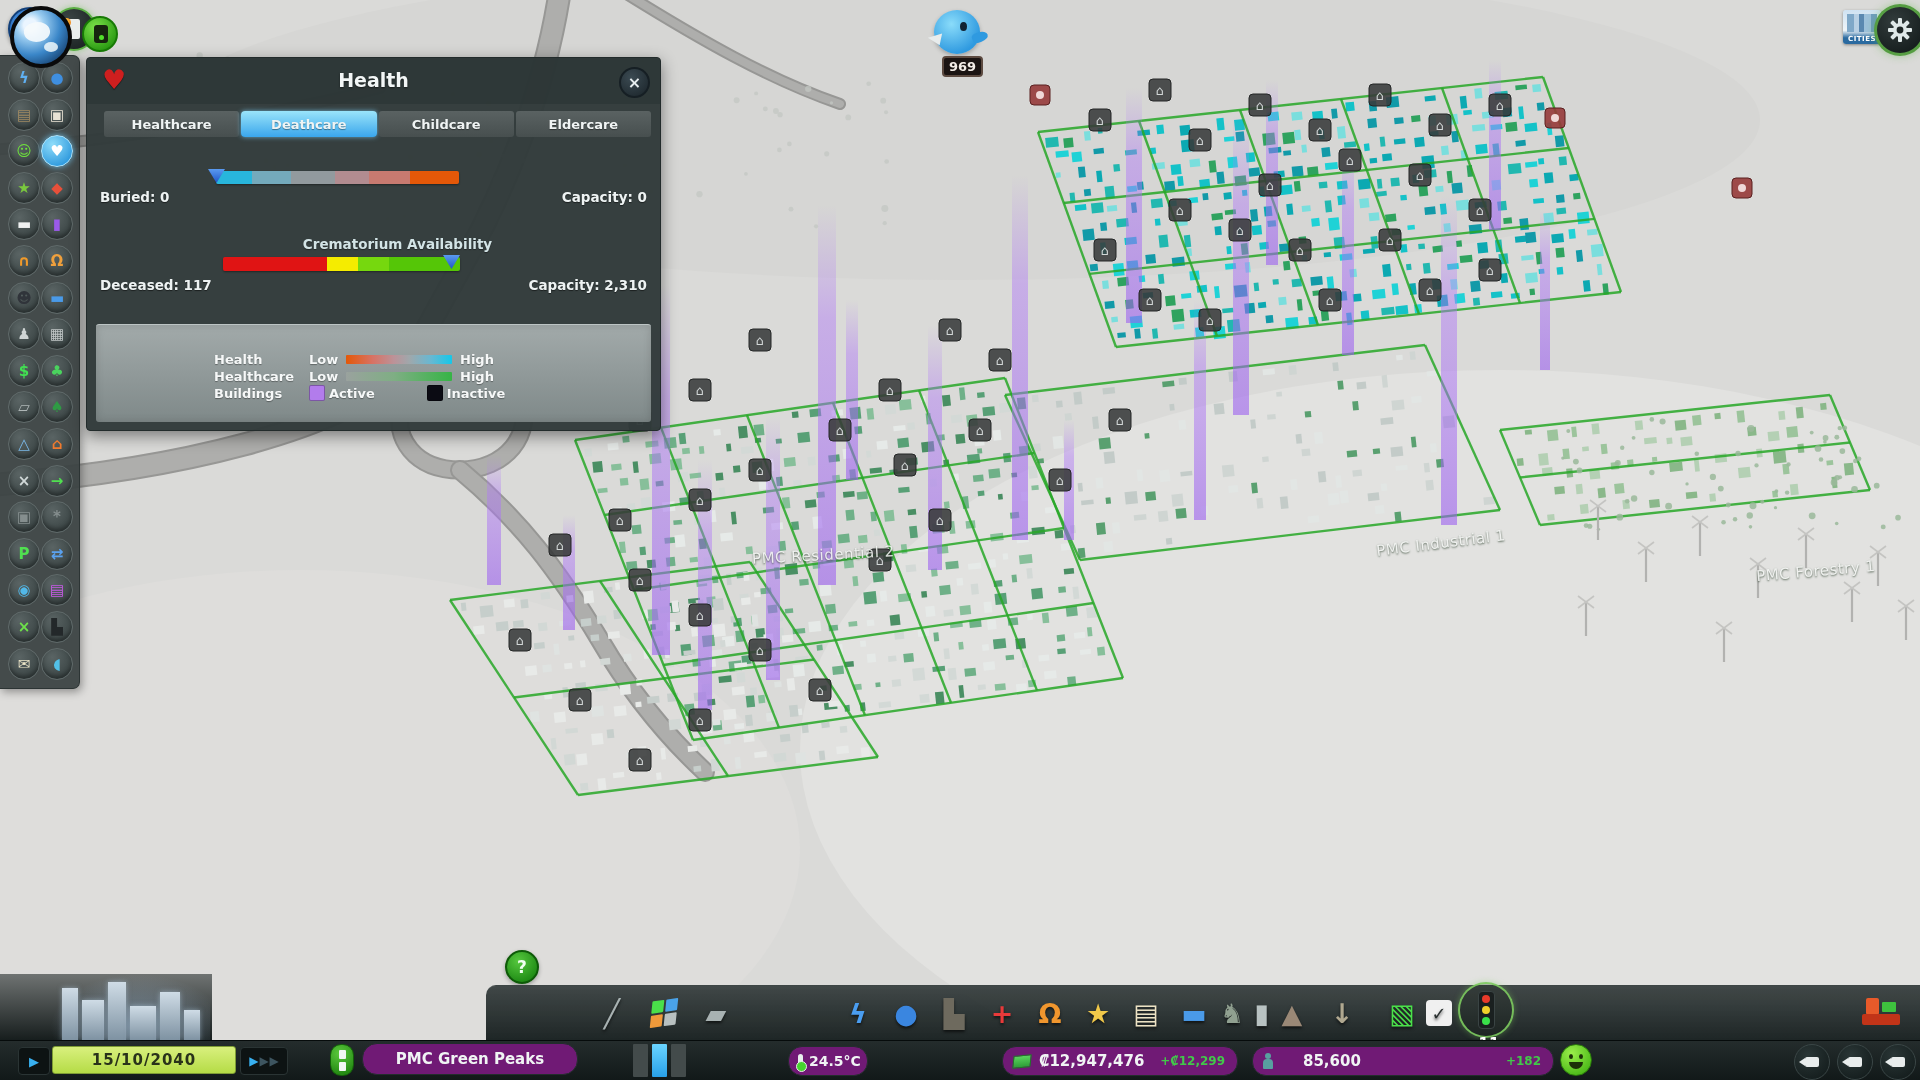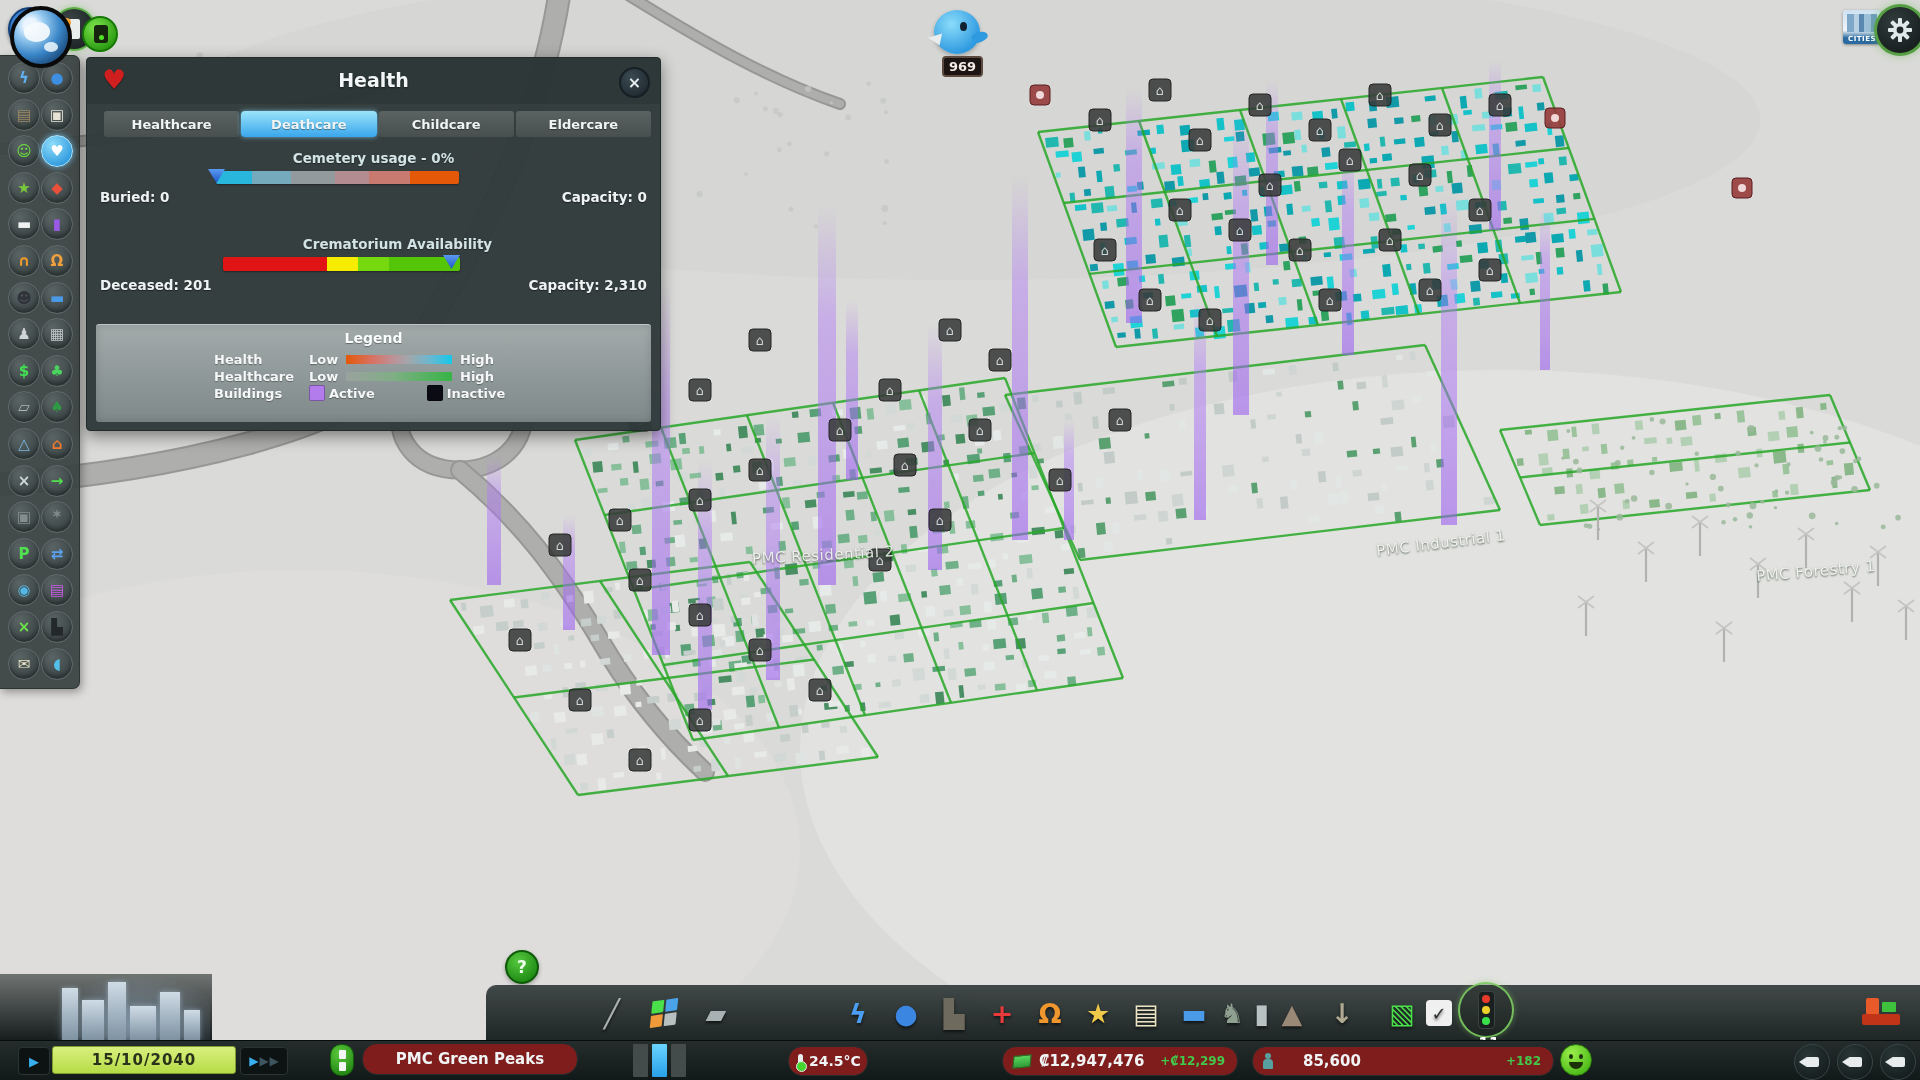--- a/index.html
+++ b/index.html
@@ -141,21 +141,21 @@
     border:4px solid #0a0a0a;box-sizing:border-box;
     background:radial-gradient(circle at 30% 28%,#eaf5ff 0 12%,#9accf0 26%,#3a86c8 55%,#16406e 85%);}
   #globe .land{position:absolute;left:10px;top:12px;width:26px;height:20px;border-radius:46% 60% 50% 60%;
     background:rgba(245,250,252,.92);transform:rotate(-12deg);}
   #globe .land2{position:absolute;left:30px;top:32px;width:14px;height:10px;border-radius:50%;
     background:rgba(240,248,250,.85);}
   #milestone{position:absolute;left:82px;top:16px;width:36px;height:36px;border-radius:50%;
     background:radial-gradient(circle at 36% 30%,#7ce24a,#2a9a12 78%);border:2px solid #187a06;box-sizing:border-box;}
   #milestone .box{position:absolute;left:10px;top:7px;width:14px;height:18px;background:#17250f;border-radius:3px;}
   #milestone .dot{position:absolute;left:15px;top:17px;width:5px;height:5px;border-radius:50%;background:#52e02a;}
-  .pill{position:absolute;background:#7f1d1d;border:1px solid #232d2d;border-radius:14px;
+  .pill{position:absolute;background:#701a75;border:1px solid #232d2d;border-radius:14px;
     display:flex;align-items:center;color:#f0f4f4;font-weight:bold;}
   #play-btn{left:18px;top:1047px;width:30px;height:26px;background:#0d1313;border:1px solid #2a3434;
     border-radius:4px;display:flex;align-items:center;justify-content:center;color:#38b0f0;font-size:13px;cursor:pointer;}
   #date-field{left:52px;top:1046px;width:184px;height:28px;border-radius:3px;
     background:linear-gradient(#d9f07e,#b5dc46);border:1px solid #7e9c34;box-sizing:border-box;
     display:flex;align-items:center;justify-content:center;color:#29321a;font-size:15px;font-weight:bold;letter-spacing:1px;}
   #ff-btns{left:240px;top:1047px;width:46px;height:26px;background:#0d1313;border:1px solid #2a3434;
     border-radius:4px;display:flex;align-items:center;justify-content:center;gap:1px;font-size:12px;cursor:pointer;}
   #budget-ic{left:330px;top:1044px;width:24px;height:32px;border-radius:11px;cursor:pointer;
     background:radial-gradient(circle at 38% 28%,#5ac83c,#258a14 80%);border:1px solid #14600a;box-sizing:border-box;}
@@ -1598,32 +1598,30 @@
       <div class="ph-close">
         <span>×</span>
       </div>
     </div>
     <div class="ph-tabs">
       <div class="ph-tab">Healthcare</div>
       <div class="ph-tab active">Deathcare</div>
       <div class="ph-tab">Childcare</div>
       <div class="ph-tab">Eldercare</div>
     </div>
-    <div class="ph-sec-title t1">Cemetery usage - 0%</div>
     <div class="bar cemetery-bar"></div>
     <div class="slider s1"></div>
     <div class="stat l y1">Buried: 0</div>
     <div class="stat r y1">Capacity: 0</div>
     <div class="ph-sec-title t2">Crematorium Availability</div>
     <div class="bar crem-bar"></div>
     <div class="slider s2"></div>
-    <div class="stat l y2">Deceased: 201</div>
+    <div class="stat l y2">Deceased: 117</div>
     <div class="stat r y2">Capacity: 2,310</div>
     <div class="legend-box">
-      <div class="lg-title">Legend</div>
       <div class="lg-row lr1">
         <span class="lg-label">Health</span>
         <span class="lg-low">Low</span>
         <span class="lg-bar health-grad"></span>
         <span class="lg-high">High</span>
       </div>
       <div class="lg-row lr2">
         <span class="lg-label">Healthcare</span>
         <span class="lg-low">Low</span>
         <span class="lg-bar eff-grad"></span>

